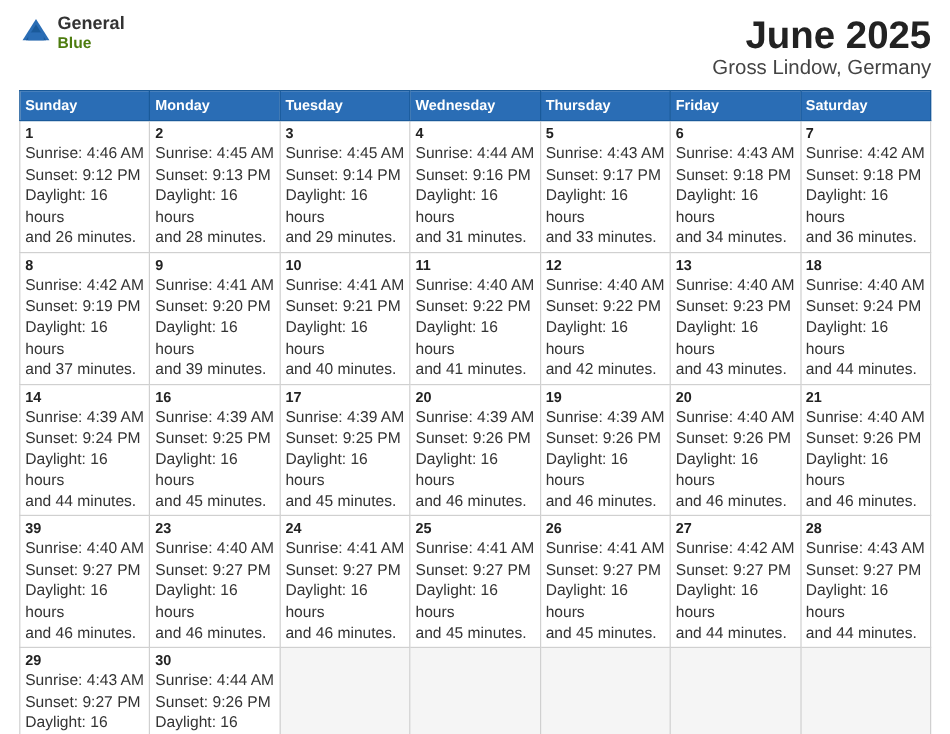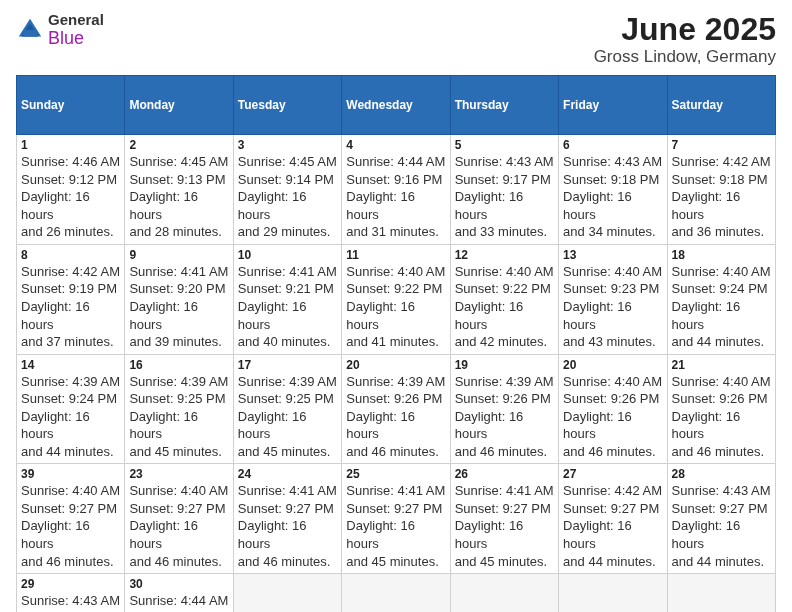--- a/index.html
+++ b/index.html
@@ -30,23 +30,23 @@
       display: flex;
       flex-direction: column;
       line-height: 1.1;
     }
     .logo-general {
       font-size: 15px;
       font-weight: bold;
       color: #333;
     }
     .logo-blue {
-      font-size: 18px;
-      font-weight: normal;
-      color: #a21caf;
+      font-size: 13px;
+      font-weight: bold;
+      color: #4d7c0f;
     }
     .logo-icon {
       width: 28px;
       height: 28px;
       margin-right: 4px;
     }
     .title-block {
       text-align: right;
     }
     .month-title {
@@ -63,21 +63,21 @@
     table {
       width: 100%;
       border-collapse: collapse;
       table-layout: fixed;
     }
     th {
       background: #2a6db5;
       color: #fff;
       font-size: 12px;
       font-weight: bold;
-      padding: 22px 4px;
+      padding: 5px 4px;
       text-align: left;
       border: 1px solid #1a5a9a;
     }
     td {
       border: 1px solid #d0d0d0;
       vertical-align: top;
       padding: 3px 4px;
       height: 82px;
       background: #fff;
     }

